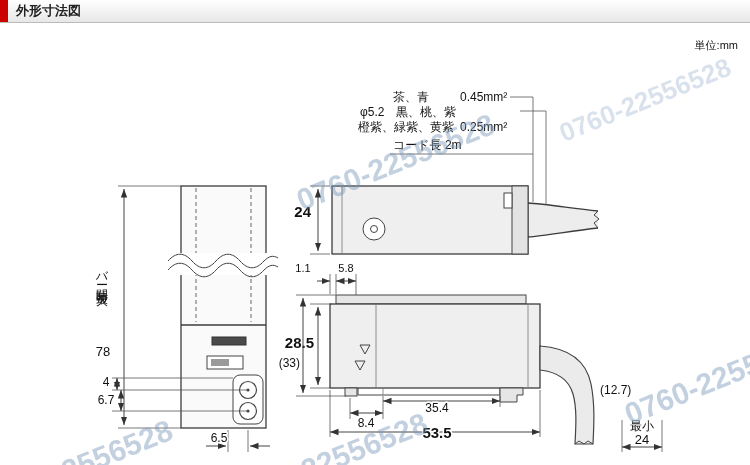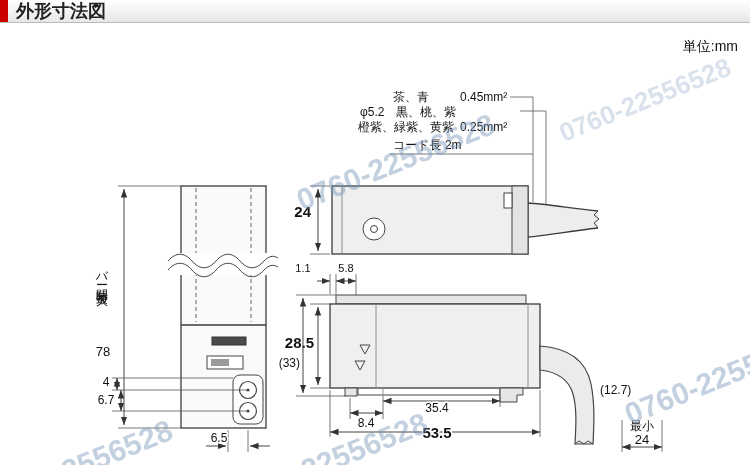--- a/index.html
+++ b/index.html
@@ -1,23 +1,23 @@
 <!DOCTYPE html>
 <html><head>
 <meta charset="utf-8">
 <style>
   html,body{margin:0;padding:0;background:#fff;}
   .page{position:relative;width:750px;height:465px;overflow:hidden;background:#fff;
         font-family:"Liberation Sans","DejaVu Sans",sans-serif;}
   .header{position:absolute;left:0;top:0;width:750px;height:22px;
           background:linear-gradient(#ffffff,#e7e7e7);border-bottom:1px solid #bbb;z-index:4;}
   .header-accent{position:absolute;left:0;top:0;width:8px;height:22px;background:#c00;}
-  .header-title{position:absolute;left:16px;top:0;line-height:22px;font-size:18px;
+  .header-title{position:absolute;left:16px;top:0;line-height:22px;font-size:13px;
                 font-weight:bold;color:#222;}
-  .unit{position:absolute;right:12px;top:38px;font-size:14px;color:#111;z-index:4;}
+  .unit{position:absolute;right:12px;top:38px;font-size:11px;color:#111;z-index:4;}
   .vlabel{position:absolute;left:93px;top:262px;writing-mode:vertical-rl;text-orientation:upright;
           font-size:12px;color:#111;letter-spacing:2px;z-index:3;}
   .wm{position:absolute;color:rgba(120,150,185,0.45);font-weight:bold;white-space:nowrap;
       transform:rotate(-22deg);transform-origin:left top;pointer-events:none;z-index:6;}
   .wm.light{color:rgba(120,150,185,0.28);}
   svg{position:absolute;left:0;top:0;z-index:2;}
   svg text{font-family:"Liberation Sans","DejaVu Sans",sans-serif;fill:#111;}
   .t11{font-size:11px;} .t12{font-size:12px;} .t13{font-size:13px;}
   .big{font-size:15px;font-weight:bold;}
   .halo{paint-order:stroke fill;stroke:#fff;stroke-width:3px;stroke-linejoin:round;}

